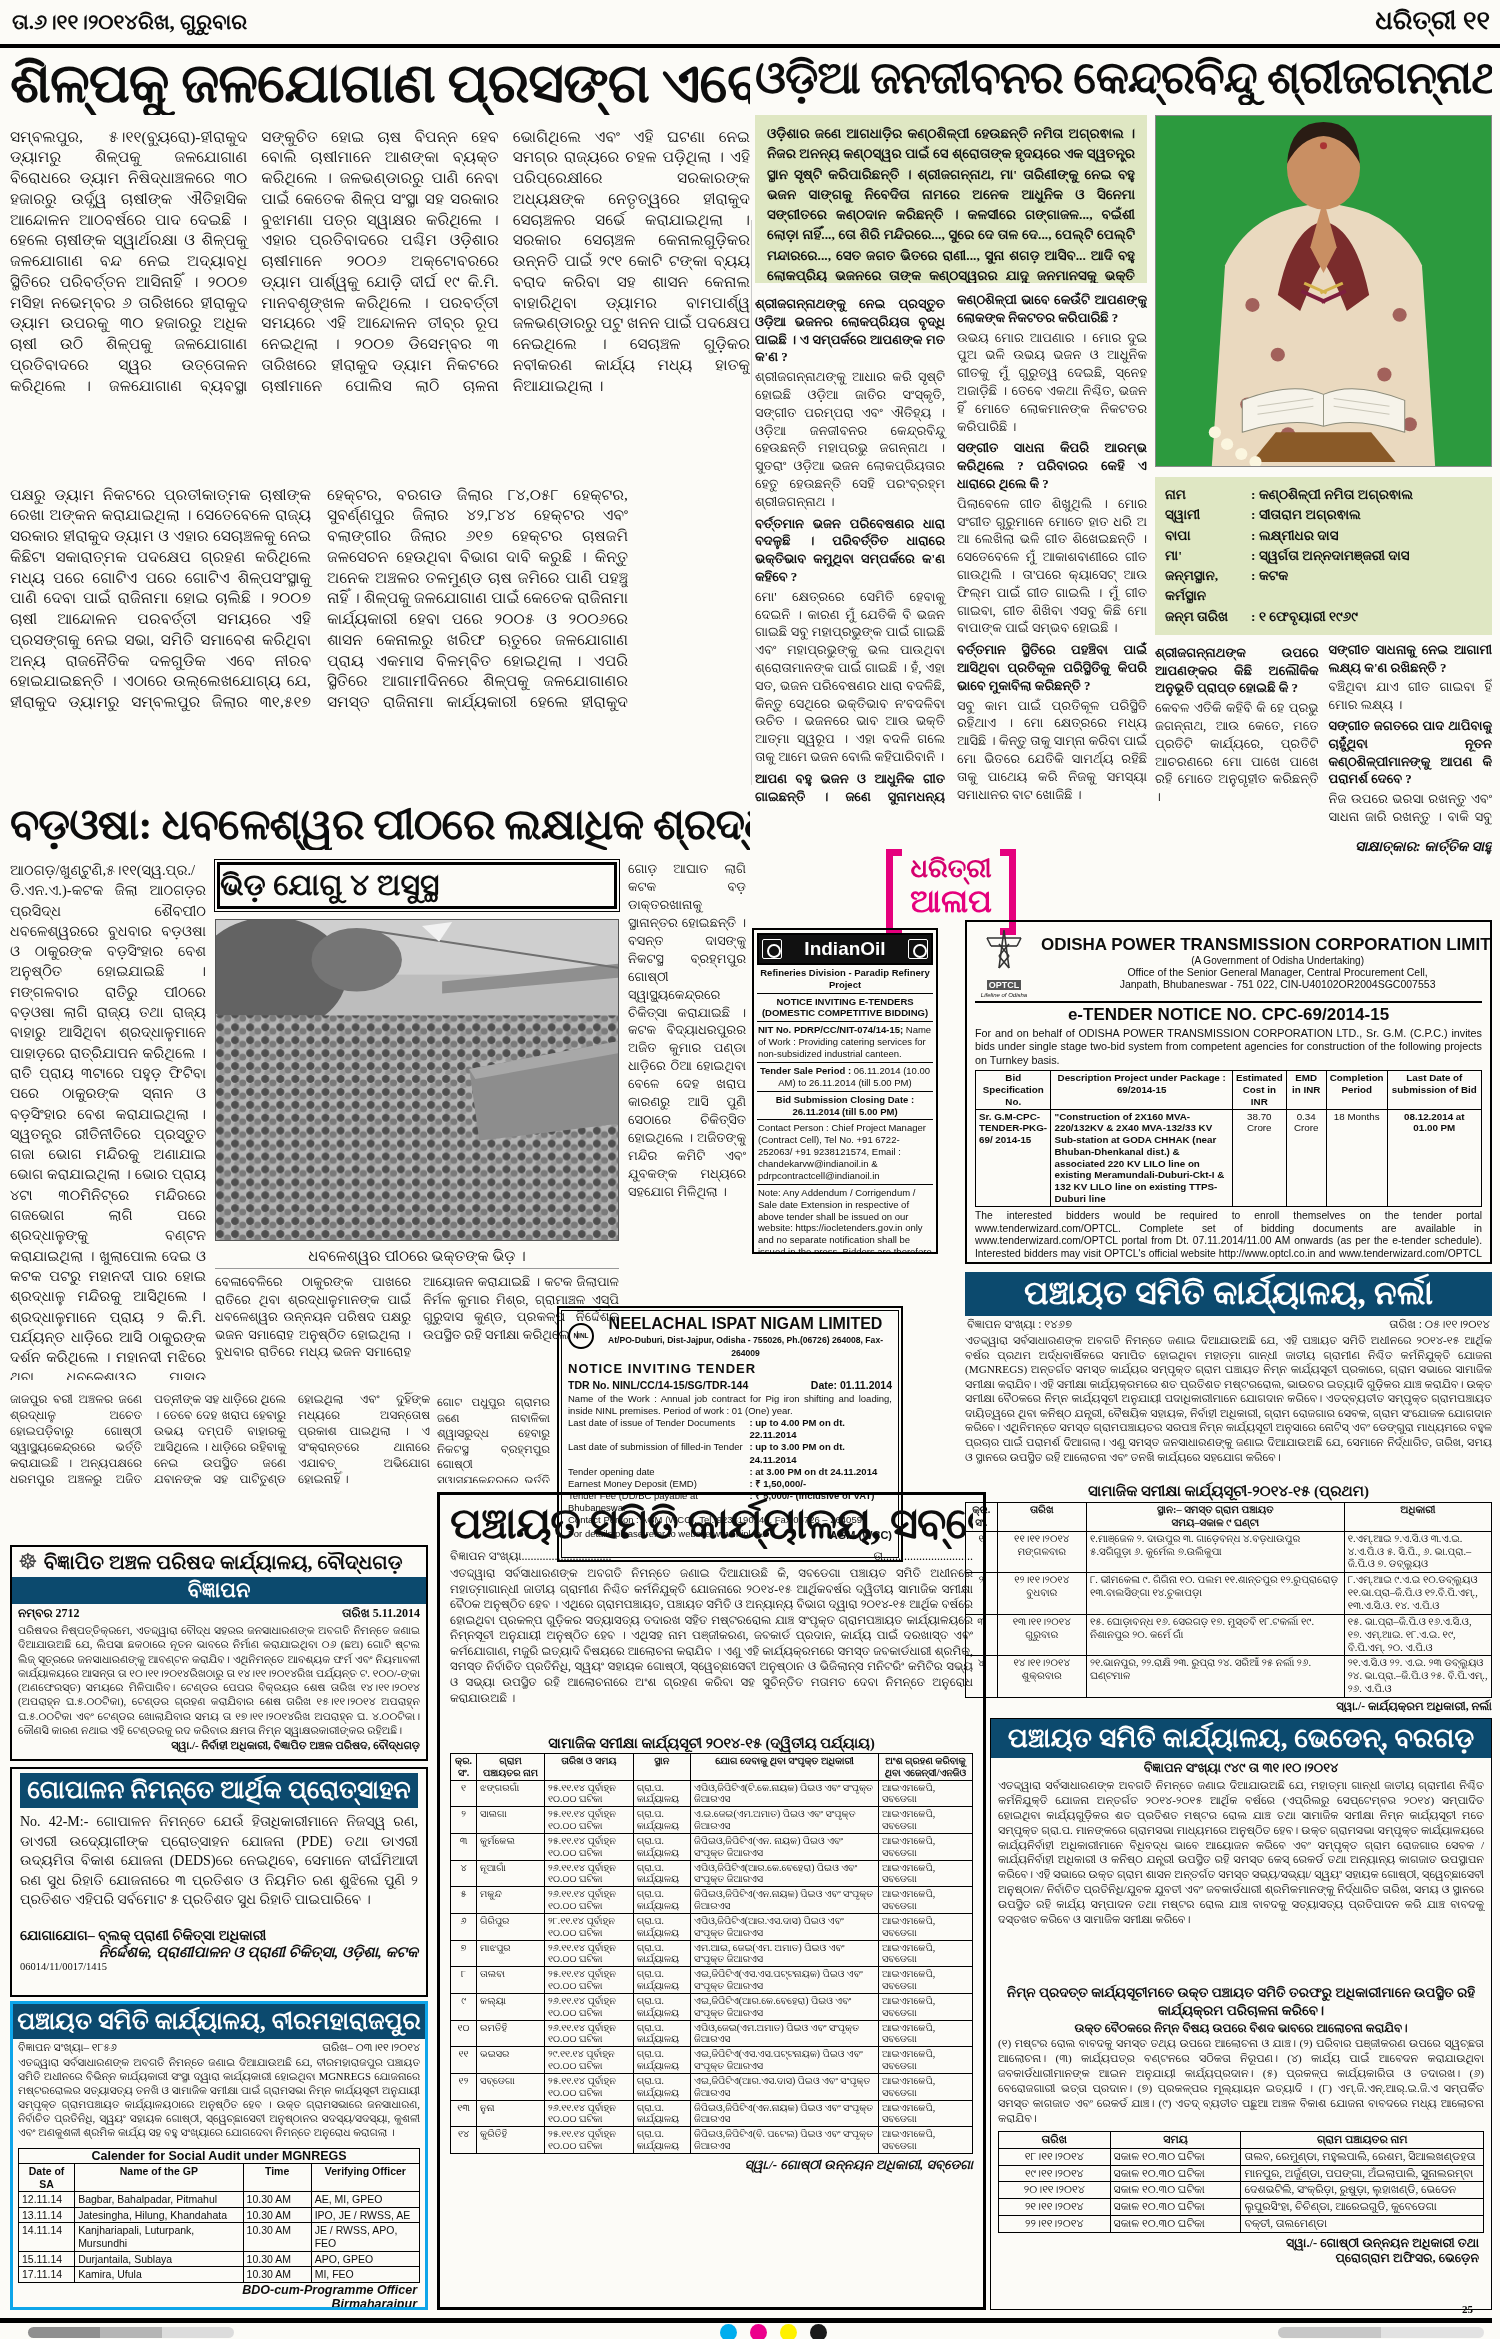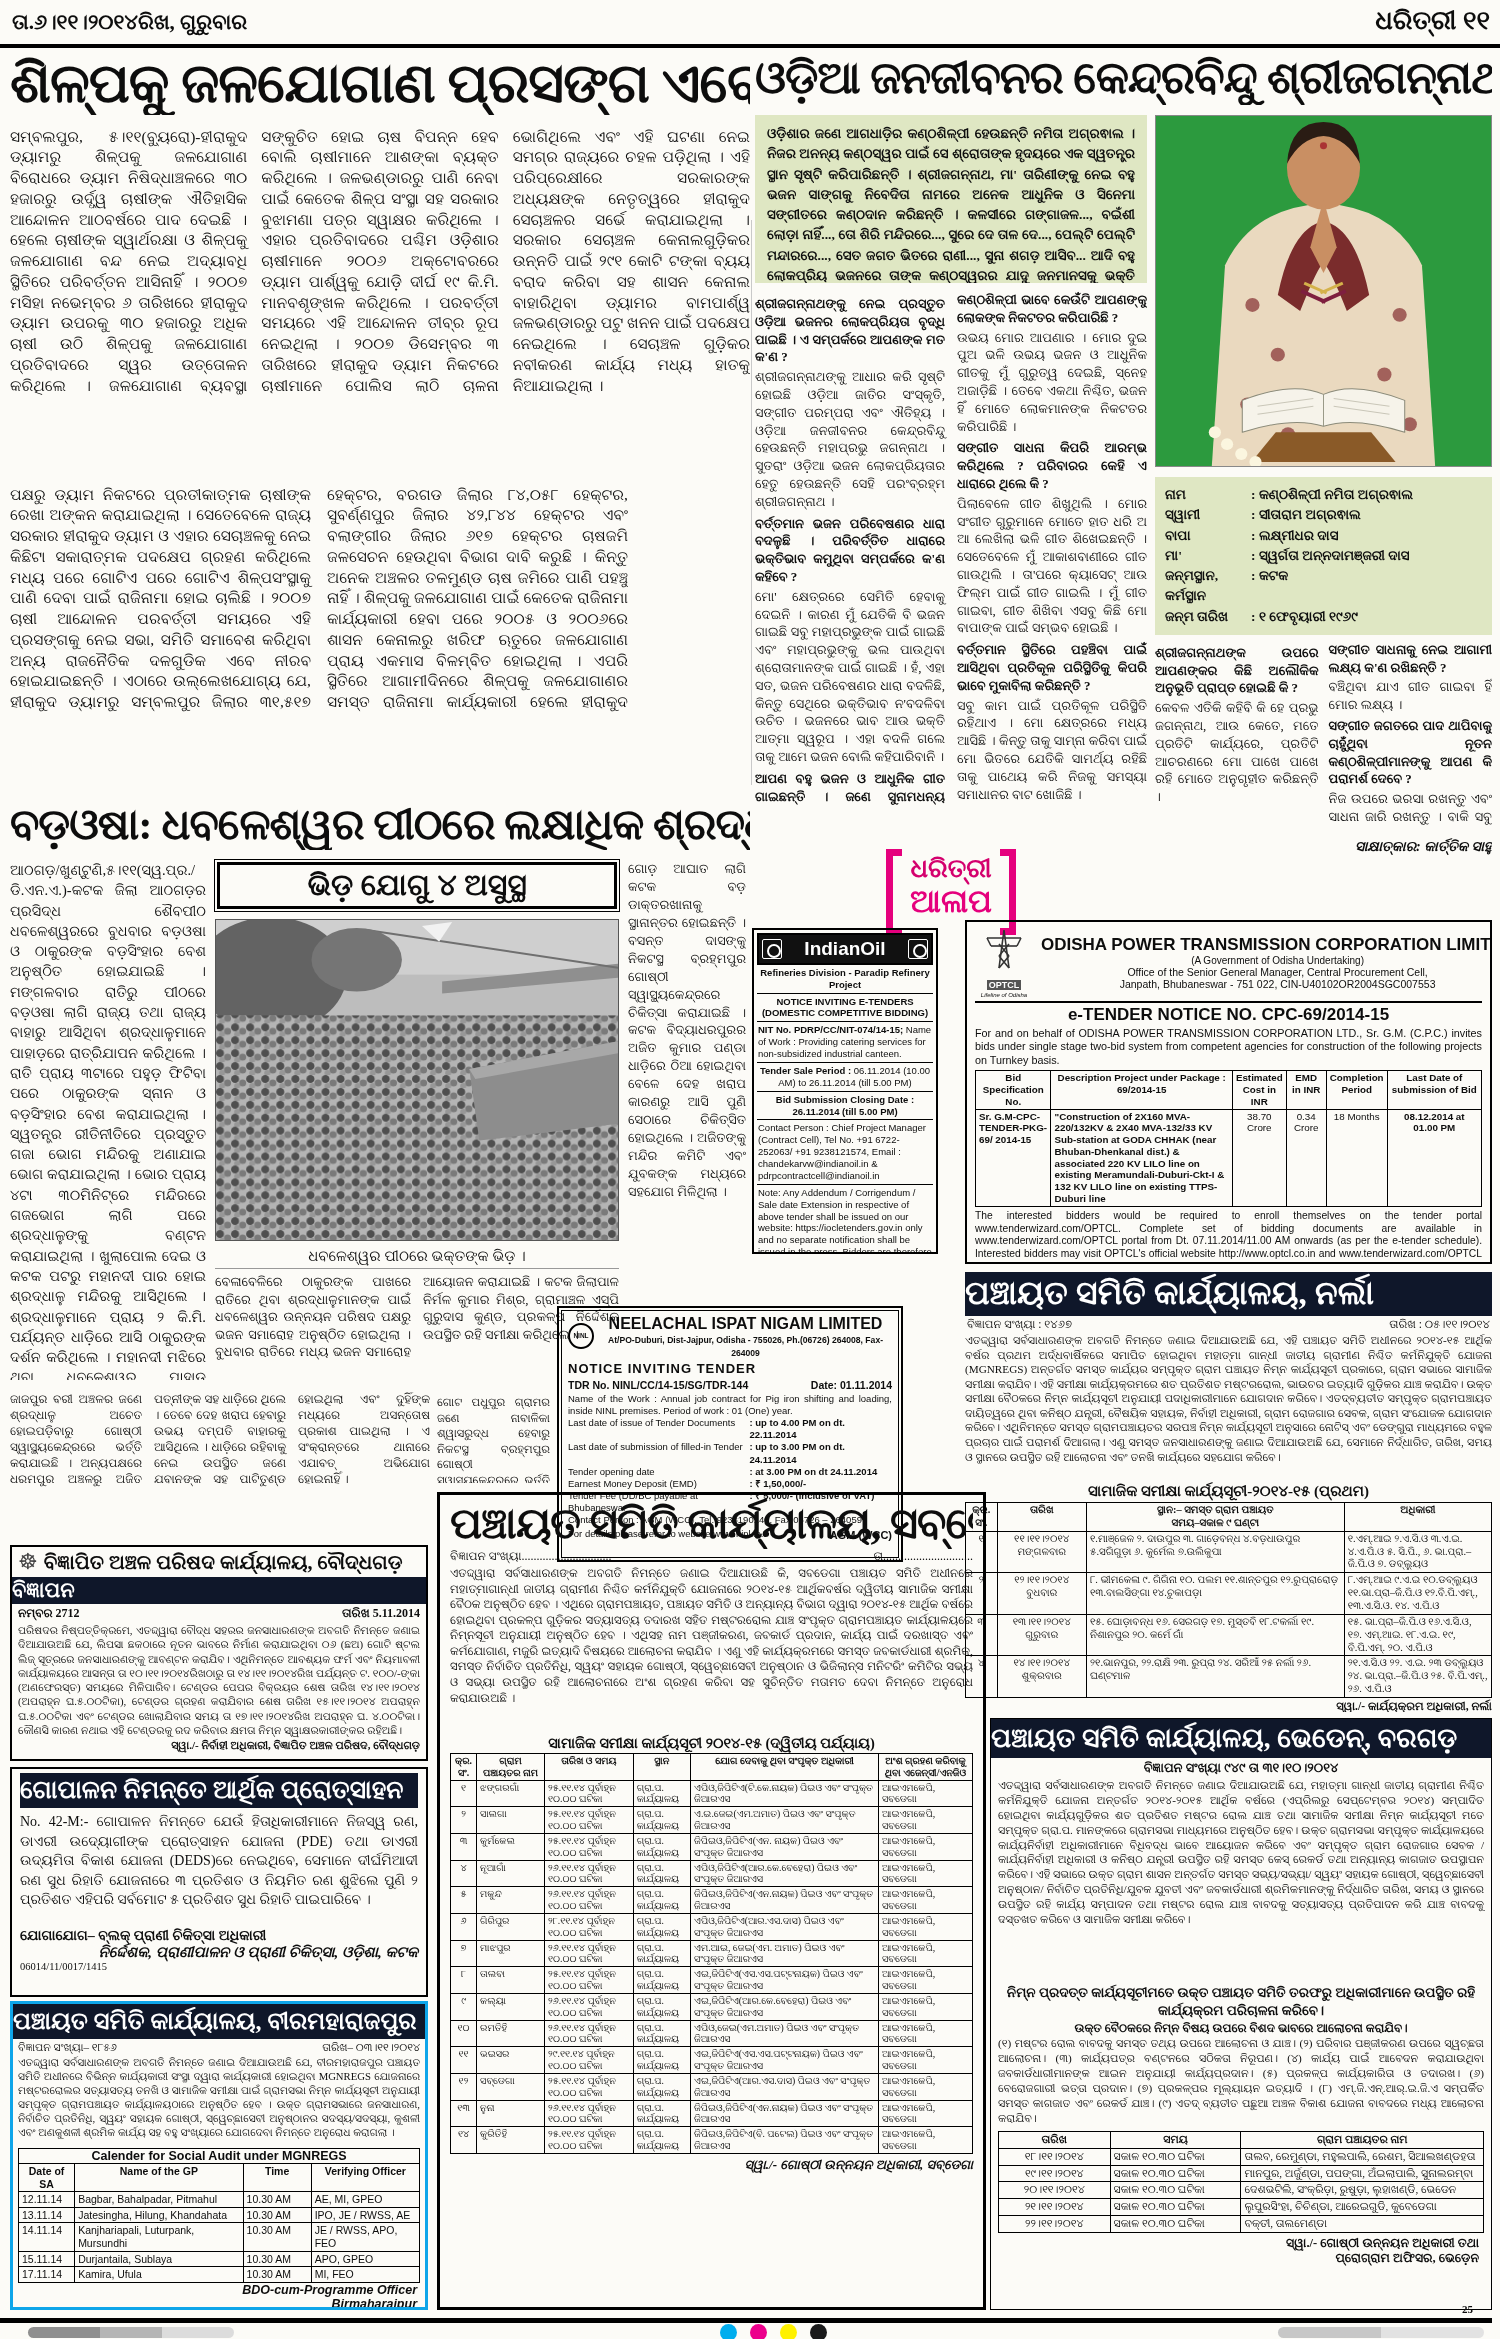--- a/index.html
+++ b/index.html
@@ -50,21 +50,21 @@
 
   .vr{background:#c9c9c9;width:1px}
   #vr1{left:751px;top:220px;height:565px}
 
   
   #a3{left:10px;top:800px;width:740px;height:585px}
   #a3 .h3{font-size:43px;font-weight:bold;white-space:nowrap;overflow:hidden;letter-spacing:-1px}
   .a3row{display:flex;gap:9px;margin-top:10px;height:520px}
   .a3c1{width:196px;font-size:14.5px;line-height:1.4;text-align:justify;overflow:hidden}
   .a3mid{width:404px}
-  .subhead{border:3px solid #000;outline:1px solid #000;outline-offset:2px;margin:2px;text-align:center;font-size:30px;font-weight:bold;padding:3px 0;white-space:nowrap;overflow:hidden}
+  .subhead{border:3px solid #000;outline:1px solid #000;outline-offset:2px;margin:2px;text-align:left;font-size:30px;font-weight:bold;padding:3px 0;white-space:nowrap;overflow:hidden}
   .photo2{width:100%;height:322px;border:1px solid #555;margin-top:8px}
   .cap{text-align:center;font-size:15px;padding:3px 0;border-bottom:1px solid #999}
   .bel{margin-top:4px;height:108px;columns:2;column-gap:12px;font-size:13px;line-height:1.35;text-align:justify;overflow:hidden}
   .a3c2{width:118px;font-size:13px;line-height:1.38;text-align:justify;overflow:hidden}
   #a3tail{left:10px;top:1392px;width:420px;height:146px;columns:3;column-gap:12px;font-size:12px;line-height:1.33;text-align:justify;overflow:hidden}
   #stray1{left:437px;top:1395px;width:113px;height:88px;font-size:11.5px;line-height:1.35;text-align:justify;overflow:hidden}
 
   
   #ioc{left:752px;top:928px;width:186px;height:326px;border:2px solid #000;padding:3px;font-family:"Liberation Sans",sans-serif;font-size:9.5px;line-height:1.25;overflow:hidden}
   .iochead{display:flex;align-items:center;justify-content:space-between;border:2px solid #000;background:#111;color:#fff;padding:2px 3px}
@@ -104,21 +104,21 @@
   .ntit{text-align:left;font-weight:bold;font-size:13px;letter-spacing:1px;margin:2px 0}
   .nref{display:flex;justify-content:space-between;font-weight:bold;font-size:10.5px}
   .kvrow{display:flex}
   .kvrow .k{width:56%;flex:none}
   .kvrow .v{font-weight:bold}
   .nsign{display:flex;justify-content:space-between;margin-top:1px}
   .nsign .agm{font-weight:bold;font-size:11px}
 
   
   #narla{left:965px;top:1272px;width:527px;height:440px;overflow:hidden}
-  .blackbar{background:#0f172a;color:#fff;text-align:left;font-weight:bold;white-space:nowrap;overflow:hidden}
+  .blackbar{background:#0c4a6e;color:#fff;text-align:center;font-weight:bold;white-space:nowrap;overflow:hidden}
   #narla .blackbar{font-size:33px;padding:3px 0}
   .advrow{display:flex;justify-content:space-between;font-size:11.5px;padding:2px 2px}
   #narla .nbody{font-size:11.2px;line-height:1.3;text-align:justify;height:148px;overflow:hidden}
   #narla .ntitle{text-align:center;font-weight:bold;font-size:15px;margin:2px 0}
   .psl{font-size:10.3px;line-height:1.25}
   .psl th{text-align:center}
   .tc{text-align:center}
   .sigr{text-align:right;font-weight:bold;font-size:11.5px;margin-top:2px}
 
   

